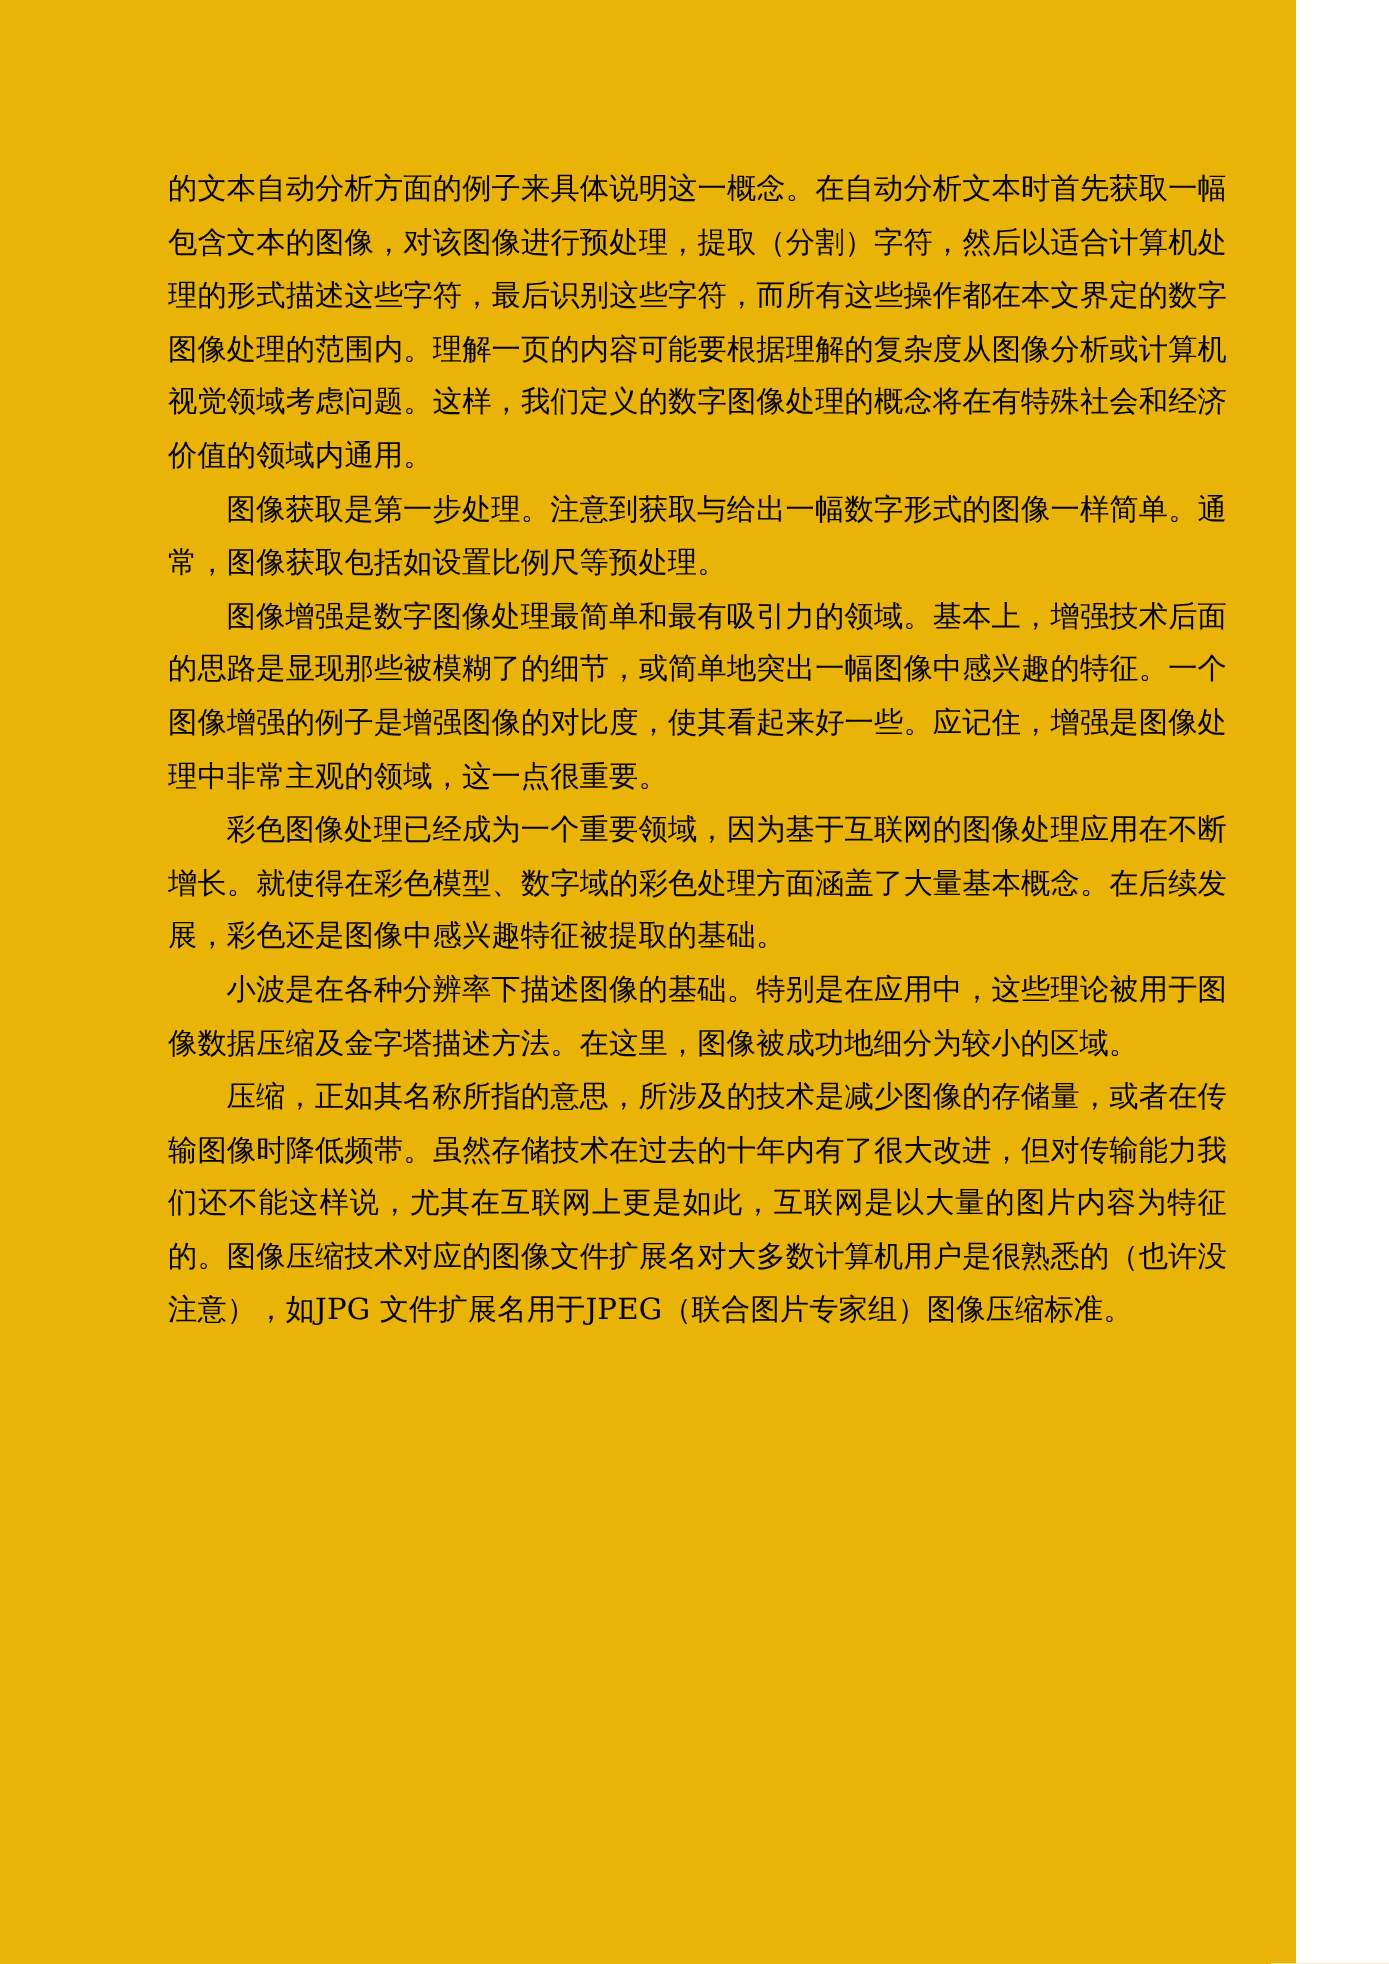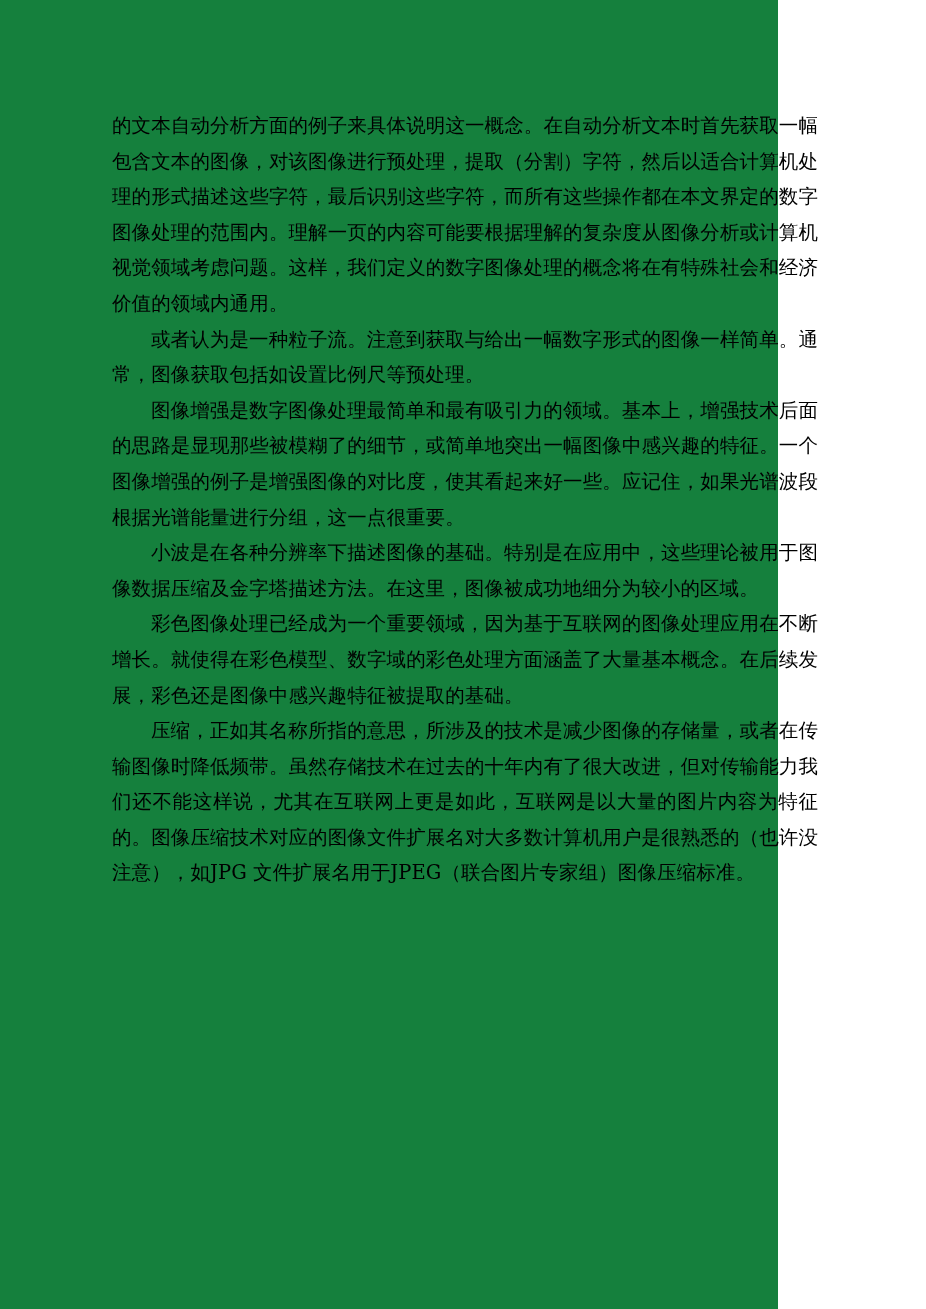--- a/index.html
+++ b/index.html
@@ -8,23 +8,23 @@
     background: #ffffff;
   }
   body {
     width: 926px;
     height: 1309px;
     font-family: "DejaVu Serif", "Liberation Serif", serif;
     color: #000000;
   }
   .page {
     position: relative;
-    width: 778px;
+    width: 864px;
     height: 1309px;
-    background: #15803d;
+    background: #eab308;
     box-sizing: border-box;
   }
   .text-column {
     position: absolute;
     left: 112px;
     top: 108px;
     width: 706px;
   }
   p.para {
     margin: 0 0 0 0;
@@ -39,19 +39,19 @@
   p.indent {
     text-indent: 39px;
   }
 </style>
 </head>
 <body>
 
 <div class="page">
   <div class="text-column">
     <p class="para">的文本自动分析方面的例子来具体说明这一概念。在自动分析文本时首先获取一幅包含文本的图像，对该图像进行预处理，提取（分割）字符，然后以适合计算机处理的形式描述这些字符，最后识别这些字符，而所有这些操作都在本文界定的数字图像处理的范围内。理解一页的内容可能要根据理解的复杂度从图像分析或计算机视觉领域考虑问题。这样，我们定义的数字图像处理的概念将在有特殊社会和经济价值的领域内通用。</p>
-    <p class="para indent">或者认为是一种粒子流。注意到获取与给出一幅数字形式的图像一样简单。通常，图像获取包括如设置比例尺等预处理。</p>
-    <p class="para indent">图像增强是数字图像处理最简单和最有吸引力的领域。基本上，增强技术后面的思路是显现那些被模糊了的细节，或简单地突出一幅图像中感兴趣的特征。一个图像增强的例子是增强图像的对比度，使其看起来好一些。应记住，如果光谱波段根据光谱能量进行分组，这一点很重要。</p>
+    <p class="para indent">图像获取是第一步处理。注意到获取与给出一幅数字形式的图像一样简单。通常，图像获取包括如设置比例尺等预处理。</p>
+    <p class="para indent">图像增强是数字图像处理最简单和最有吸引力的领域。基本上，增强技术后面的思路是显现那些被模糊了的细节，或简单地突出一幅图像中感兴趣的特征。一个图像增强的例子是增强图像的对比度，使其看起来好一些。应记住，增强是图像处理中非常主观的领域，这一点很重要。</p>
+    <p class="para indent">彩色图像处理已经成为一个重要领域，因为基于互联网的图像处理应用在不断增长。就使得在彩色模型、数字域的彩色处理方面涵盖了大量基本概念。在后续发展，彩色还是图像中感兴趣特征被提取的基础。</p>
     <p class="para indent">小波是在各种分辨率下描述图像的基础。特别是在应用中，这些理论被用于图像数据压缩及金字塔描述方法。在这里，图像被成功地细分为较小的区域。</p>
-    <p class="para indent">彩色图像处理已经成为一个重要领域，因为基于互联网的图像处理应用在不断增长。就使得在彩色模型、数字域的彩色处理方面涵盖了大量基本概念。在后续发展，彩色还是图像中感兴趣特征被提取的基础。</p>
     <p class="para indent">压缩，正如其名称所指的意思，所涉及的技术是减少图像的存储量，或者在传输图像时降低频带。虽然存储技术在过去的十年内有了很大改进，但对传输能力我们还不能这样说，尤其在互联网上更是如此，互联网是以大量的图片内容为特征的。图像压缩技术对应的图像文件扩展名对大多数计算机用户是很熟悉的（也许没注意），如JPG 文件扩展名用于JPEG（联合图片专家组）图像压缩标准。</p>
   </div>
 </div>
 
 </body></html>

